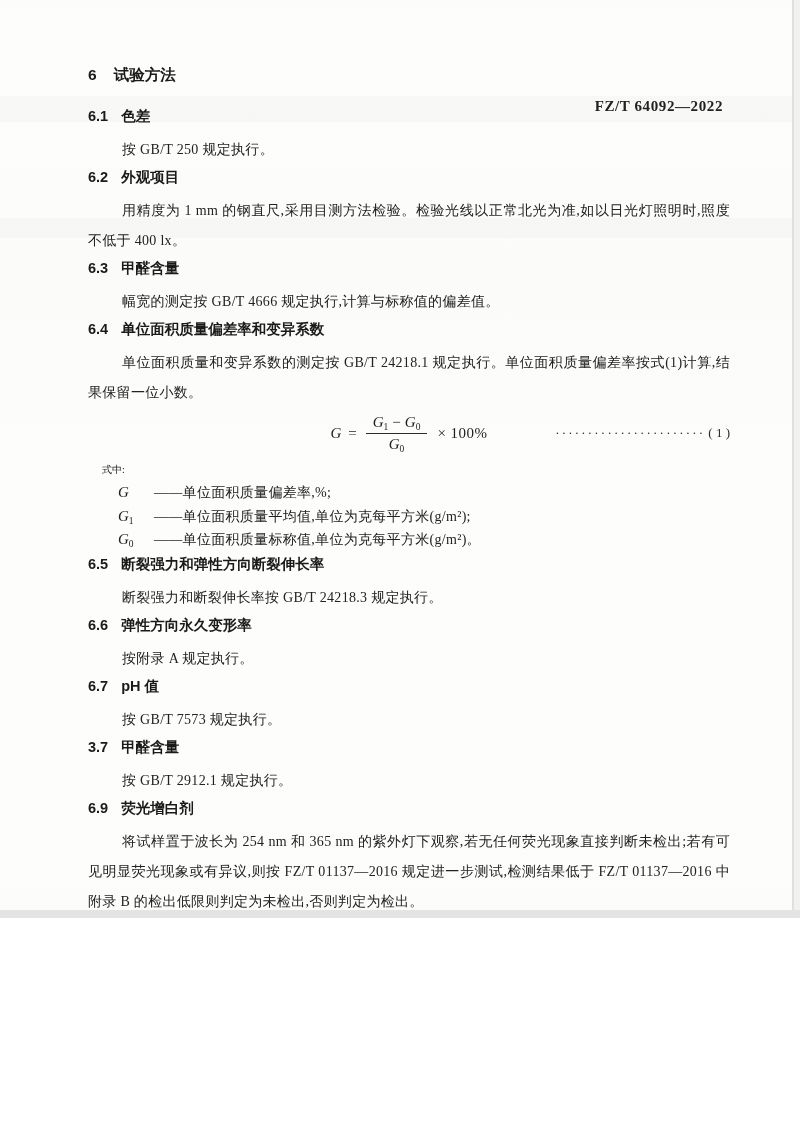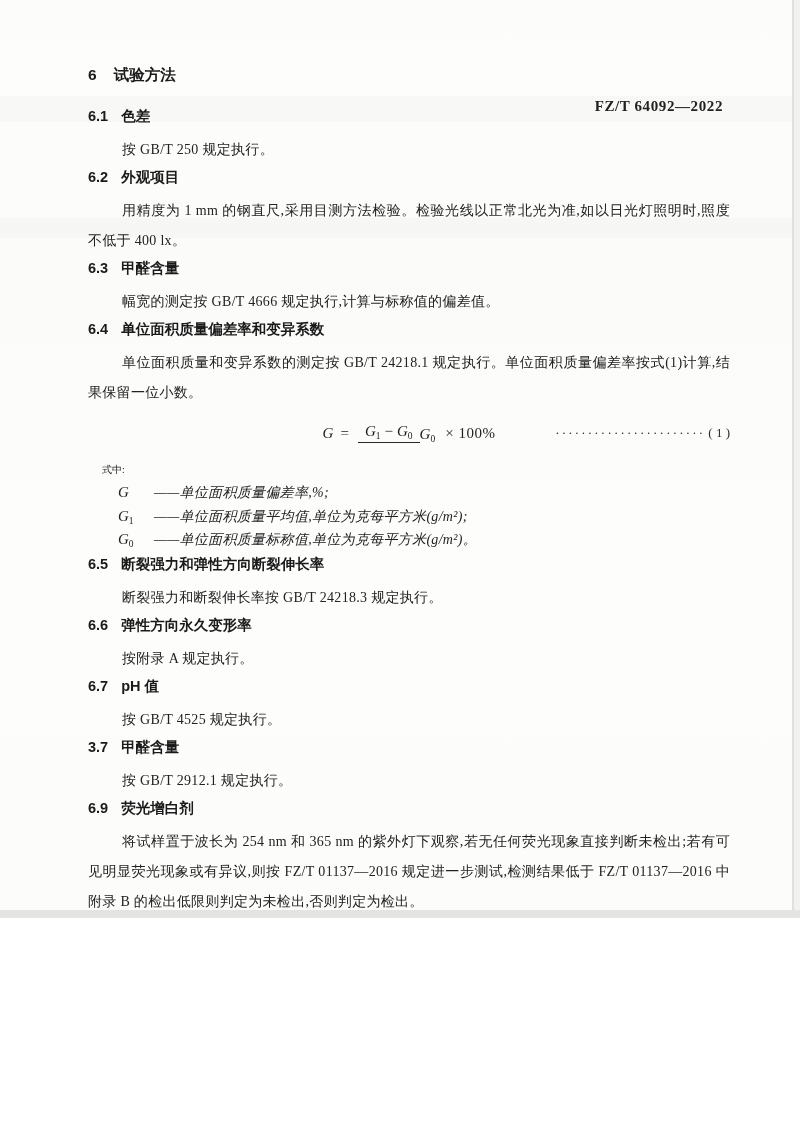--- a/index.html
+++ b/index.html
@@ -71,40 +71,40 @@
   
   .formula-row {
     position: relative;
     margin-top: 2px;
     height: 46px;
     display: flex; align-items: center; justify-content: center;
   }
   .formula { display: inline-flex; align-items: center; font-size: 15px; }
   .formula i, .where-sym i { font-family: "Liberation Serif", "DejaVu Serif", serif; font-style: italic; }
   .formula .eqs { margin: 0 7px; }
-  .frac { display: inline-flex; flex-direction: row; align-items: center; margin: 0 2px; }
+  .frac { display: inline-flex; flex-direction: column; align-items: center; margin: 0 2px; }
   .frac .fnum { padding: 0 7px 2px; border-bottom: 1.4px solid #2a2a2a; white-space: nowrap; }
   .frac .fden { padding-top: 2px; }
   .frac sub, .formula sub, .where-sym sub {
     font-size: 9.5px; font-style: normal; vertical-align: -3px; line-height: 0;
   }
   .formula .minus { margin: 0 4px; }
   .formula .times { margin-left: 8px; letter-spacing: 0.5px; }
   .eq-ref {
     position: absolute; right: 0; top: 50%; transform: translateY(-50%);
     font-size: 13px; color: #2c2c2c; white-space: nowrap;
   }
   .eq-ref .dots { letter-spacing: 2.2px; margin-right: 3px; }
 
   
   .where { margin-top: 2px; }
   .where-label { font-size: 10px; line-height: 23px; margin-left: 14px; color: #222; }
   .where-row { display: flex; font-size: 14px; line-height: 23.5px; margin-left: 30px; color: #222; }
   .where-sym { width: 36px; flex: 0 0 36px; font-size: 15px; }
-  .where-desc { letter-spacing: 0.3px; font-style: italic; }
+  .where-desc { letter-spacing: 0.3px; }
 
   
   .watermark {
     position: absolute; left: 366px; top: 986px; z-index: 1;
     font-family: Liberation Sans, sans-serif;
     font-weight: bold; font-size: 74px; line-height: 66px; letter-spacing: 1px;
     color: #ebebe9;
     user-select: none;
   }
   .page-num {
@@ -198,21 +198,21 @@
       <h2 class="sec-h">
         <span class="num">6.6</span><span>弹性方向永久变形率</span>
       </h2>
       <p class="body">按附录 A 规定执行。</p>
     </section>
 
     <section>
       <h2 class="sec-h">
         <span class="num">6.7</span><span>pH 值</span>
       </h2>
-      <p class="body">按 GB/T 4525 规定执行。</p>
+      <p class="body">按 GB/T 7573 规定执行。</p>
     </section>
 
     <section>
       <h2 class="sec-h">
         <span class="num">3.7</span><span>甲醛含量</span>
       </h2>
       <p class="body">按 GB/T 2912.1 规定执行。</p>
     </section>
 
     <section>

